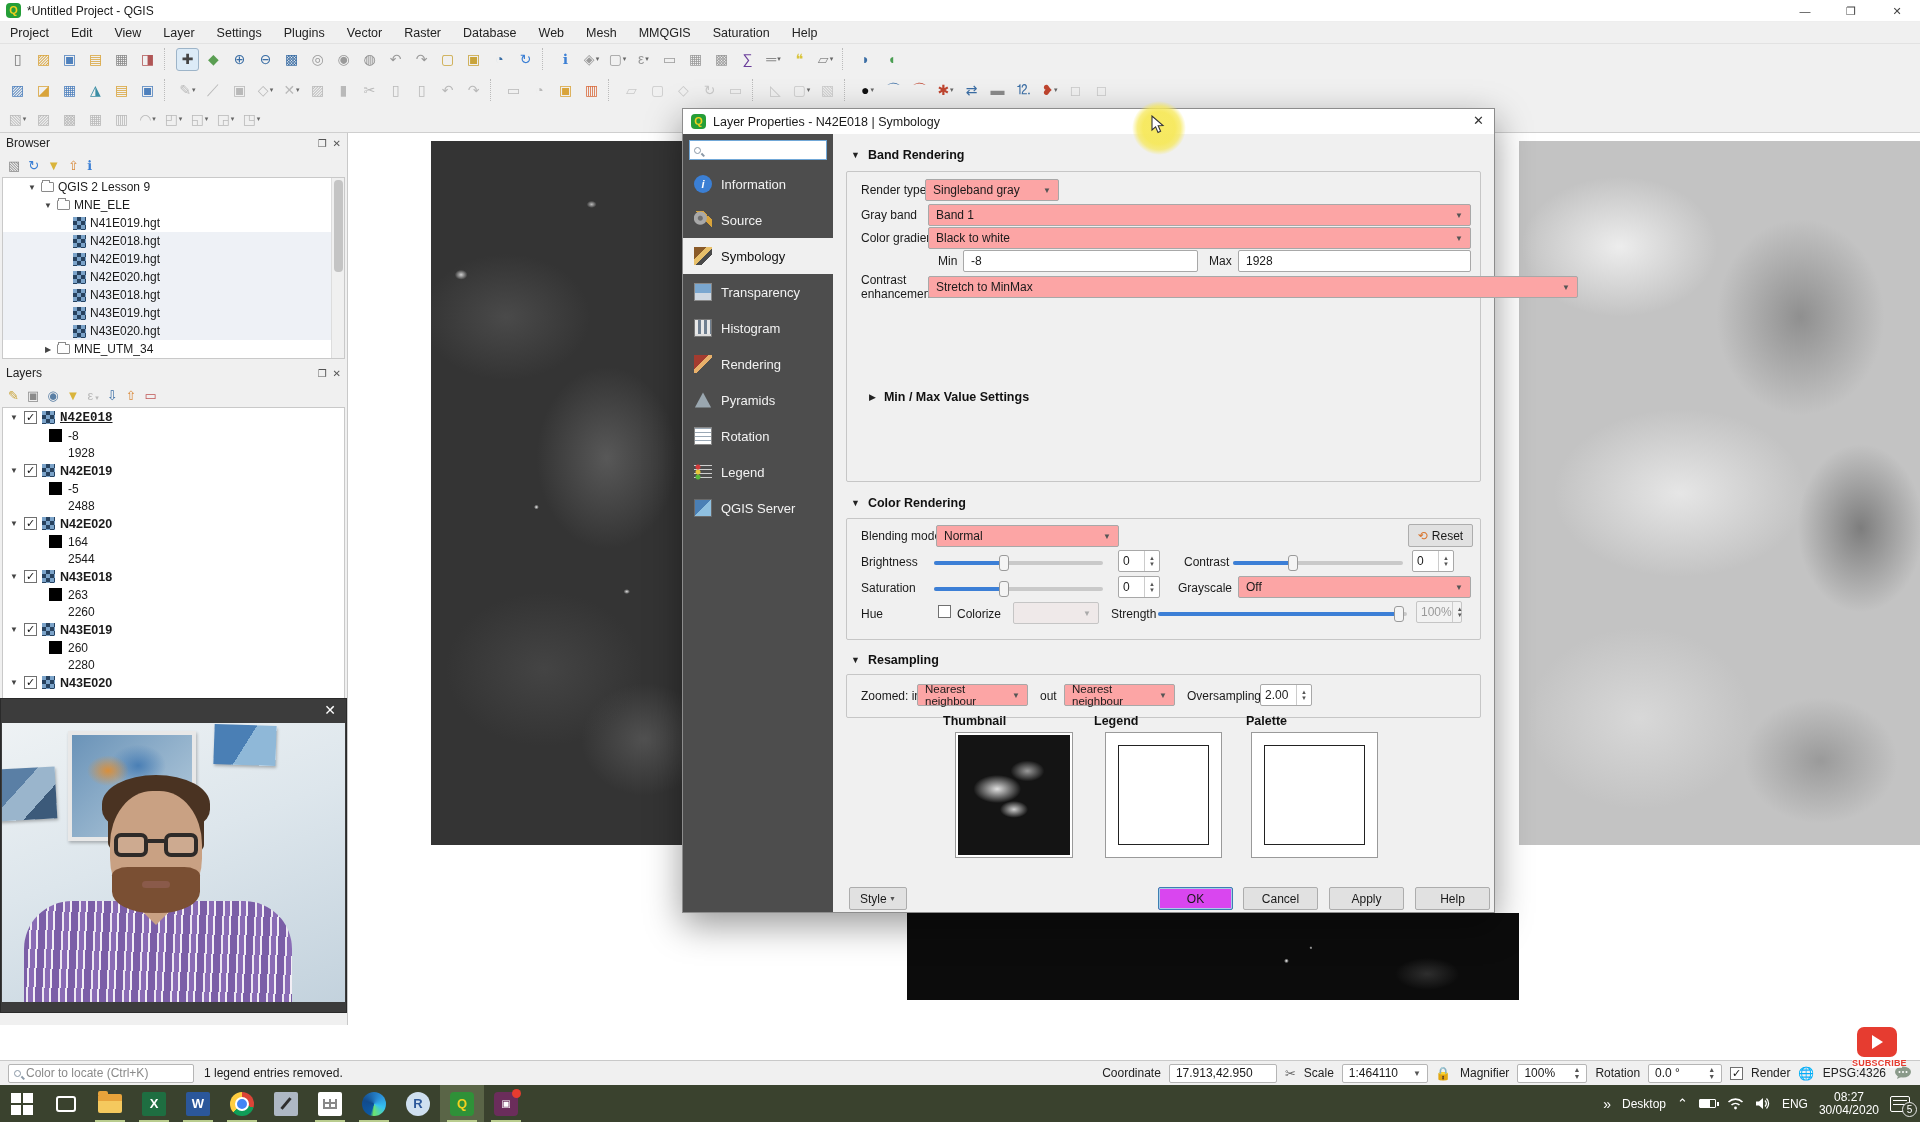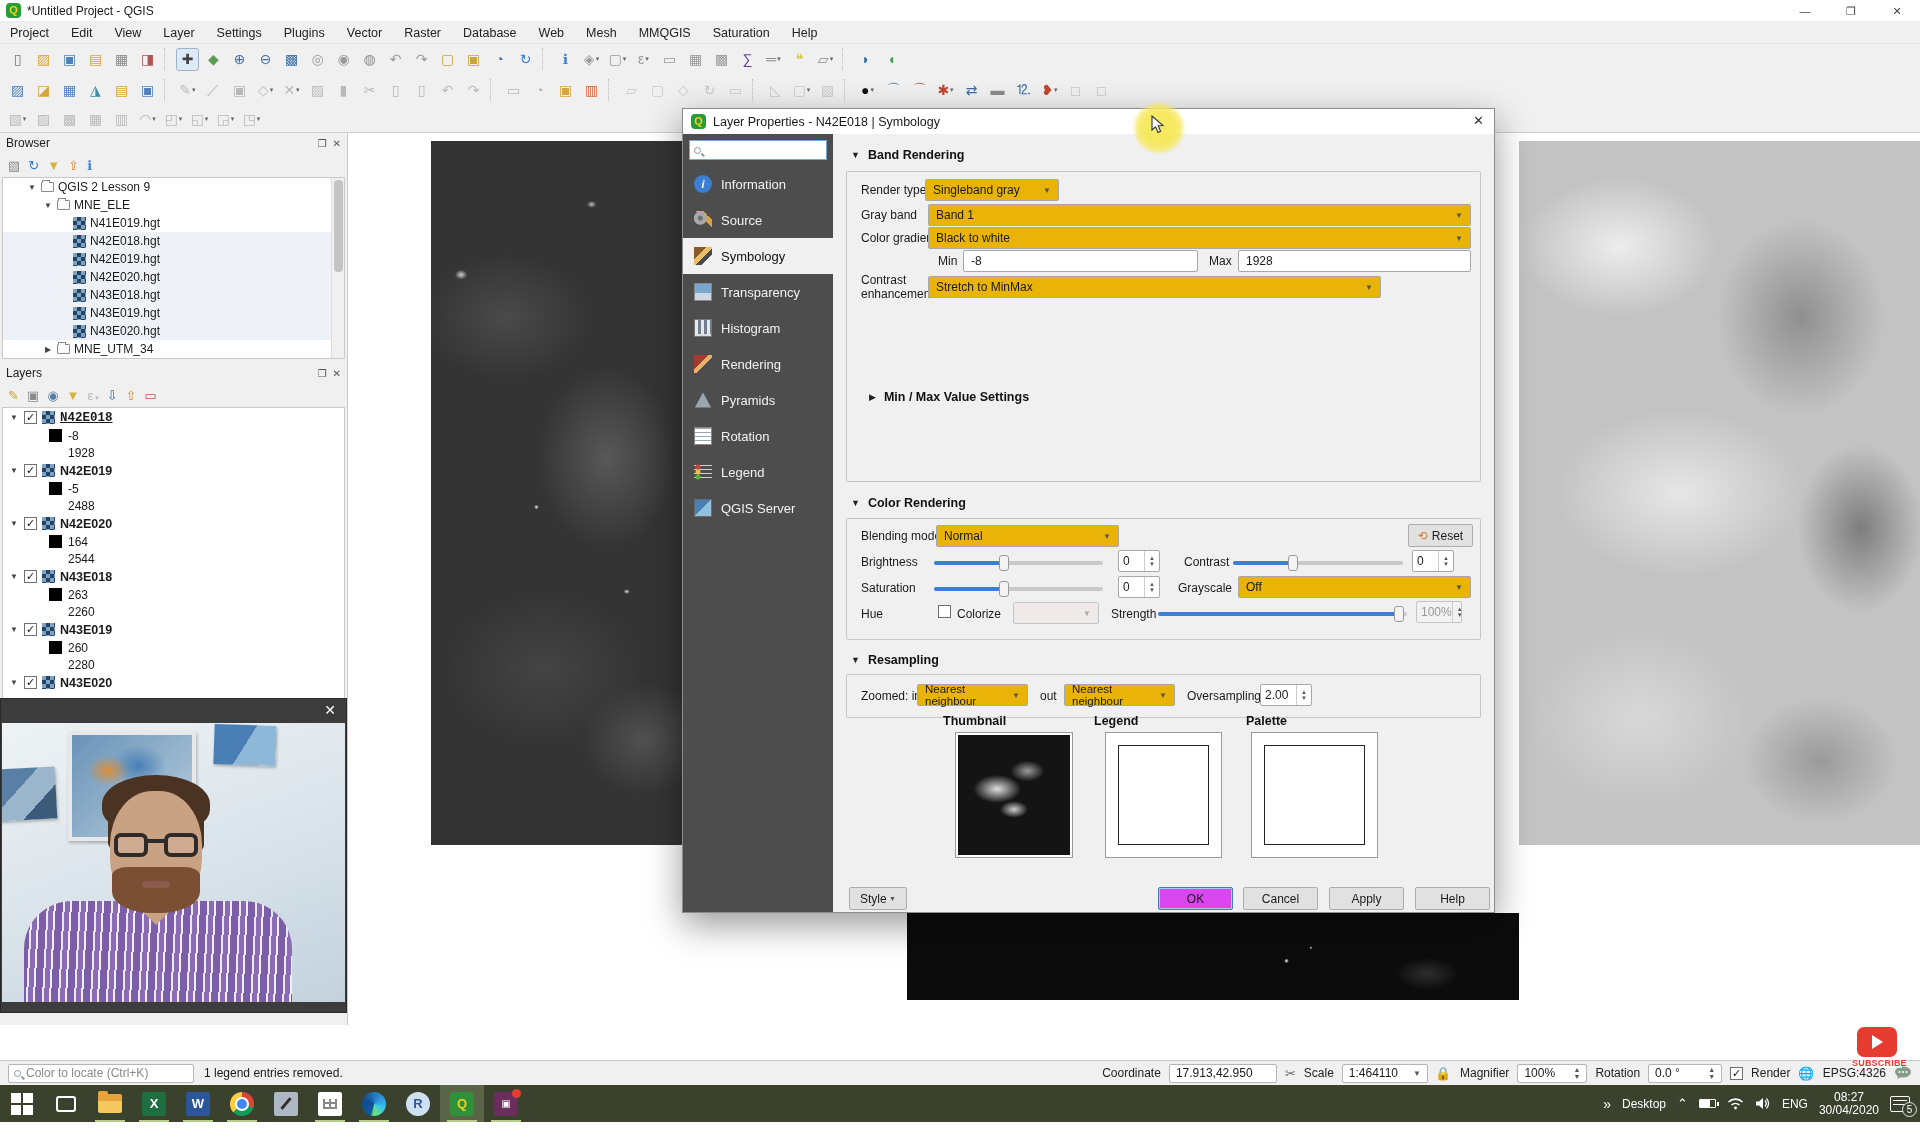--- a/index.html
+++ b/index.html
@@ -101,21 +101,21 @@
     radial-gradient(circle at 4px 9px,#e8c53b 0 2px,transparent 3px),
     radial-gradient(circle at 4px 14px,#58b53b 0 2px,transparent 3px),
     repeating-linear-gradient(0deg,transparent 0 3px,#cfcfcf 3px 4px);}
   .ti-server{background:linear-gradient(135deg,#4a7fb5 0 50%,#8fc0e0 50%);border:1px solid #6a6a6a;}
   .dlg-content{position:absolute;left:150px;top:25px;right:0;bottom:0;background:#f0f0f0;}
   .abs{position:absolute;}
   .sechead{font-weight:bold;font-size:12.5px;color:#111;display:flex;align-items:center;gap:8px;}
   .tri{font-size:9px;color:#222;}
   .gbox{border:1px solid #c6c6c6;border-radius:2px;}
   .flabel{font-size:12px;color:#1a1a1a;}
-  .combo{height:22px;background:#eab308;border:1px solid #a8a8a8;border-radius:2px;display:flex;align-items:center;padding:0 7px;font-size:12px;}
+  .combo{height:22px;background:#fca5a5;border:1px solid #a8a8a8;border-radius:2px;display:flex;align-items:center;padding:0 7px;font-size:12px;}
   .combo .carr{margin-left:auto;font-size:8px;color:#555;padding-left:8px;}
   .tinput{height:22px;background:#fff;border:1px solid #a8a8a8;border-radius:2px;display:flex;align-items:center;padding:0 7px;font-size:12px;}
   .spin{height:22px;background:#fff;border:1px solid #a8a8a8;border-radius:2px;display:flex;align-items:center;padding:0 4px;font-size:12px;}
   .spin .sarr{margin-left:auto;display:flex;flex-direction:column;line-height:6px;font-size:6px;color:#555;border-left:1px solid #ccc;padding-left:4px;height:100%;justify-content:center;}
   .spin.disabled{background:#f2f2f2;color:#9a9a9a;border-color:#c5c5c5;}
   .slider{height:4px;background:#c9c9c9;border-radius:2px;position:absolute;}
   .sl-fill{position:absolute;left:0;top:0;height:4px;background:#3c7fd6;border-radius:2px;}
   .sl-handle{position:absolute;top:-6px;width:10px;height:16px;background:#f4f4f4;border:1px solid #9a9a9a;border-radius:3px;}
   .btn{height:23px;background:#e1e1e1;border:1px solid #adadad;border-radius:2px;display:flex;align-items:center;justify-content:center;font-size:12px;padding:0 10px;}
   .btn.default{background:#d946ef;border:1px solid #3c7fb1;box-shadow:0 0 0 1px #a9cbe8 inset;}
@@ -608,21 +608,21 @@
         </div>
       <div class="abs flabel" style="left:376px;top:120px;">Max</div>
       <div class="abs tinput" style="left:405px;top:116px;width:233px;">
           <span>1928</span>
         </div>
 
       <div class="abs flabel" style="left:28px;top:139px;">
         <div>Contrast</div>
         <div>enhancement</div>
       </div>
-      <div class="abs combo" style="left:95px;top:142px;width:453px;">
+      <div class="abs combo" style="left:95px;top:142px;width:650px;">
         <span>Stretch to MinMax</span>
           <span class="carr">▼</span>
       </div>
 
       <div class="abs sechead" style="left:36px;top:256px;">
         <span class="tri">▶</span>
         <span>Min / Max Value Settings</span>
       </div>
 
       <div class="abs sechead" style="left:18px;top:362px;">

